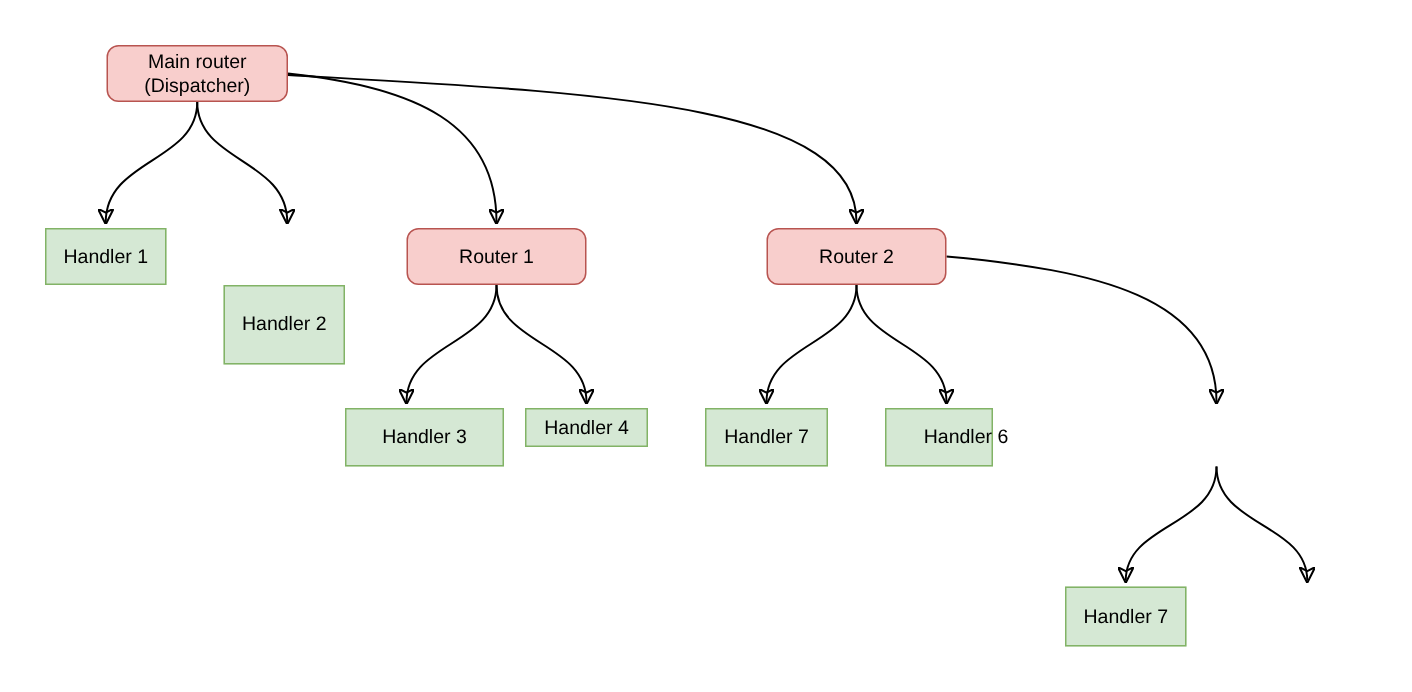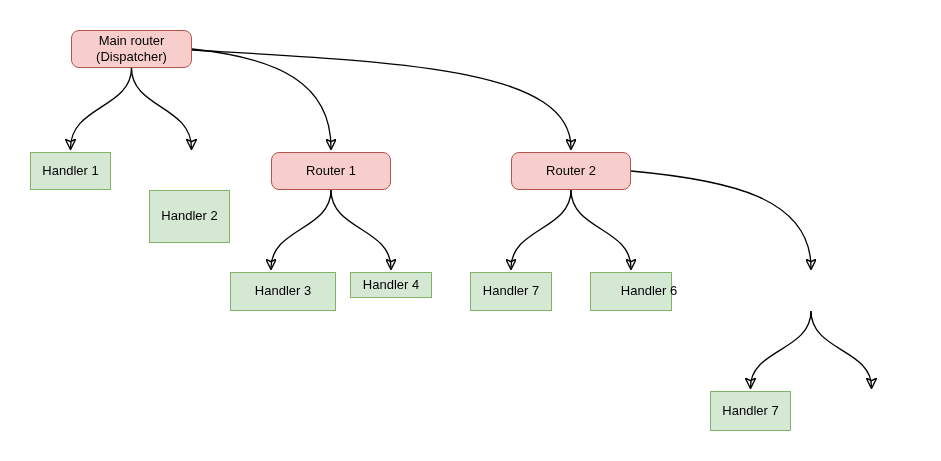--- a/index.html
+++ b/index.html
@@ -101,21 +101,21 @@
   </div>
 
   <div class="node handler" style="left:350px; top:272px; width:82px; height:26px;">
     <span>Handler 4</span>
   </div>
 
   <div class="node handler" style="left:470px; top:272px; width:82px; height:39px;">
     <span>Handler 7</span>
   </div>
 
-  <div class="node handler" style="left:590px; top:272px; width:82px; height:39px;padding-left:36px;">
+  <div class="node handler" style="left:590px; top:272px; width:72px; height:39px;padding-left:36px;">
     <span>Handler 6</span>
   </div>
 
 
   <div class="node handler" style="left:710px; top:391px; width:81px; height:40px;">
     <span>Handler 7</span>
   </div>
 
 
 </div>

